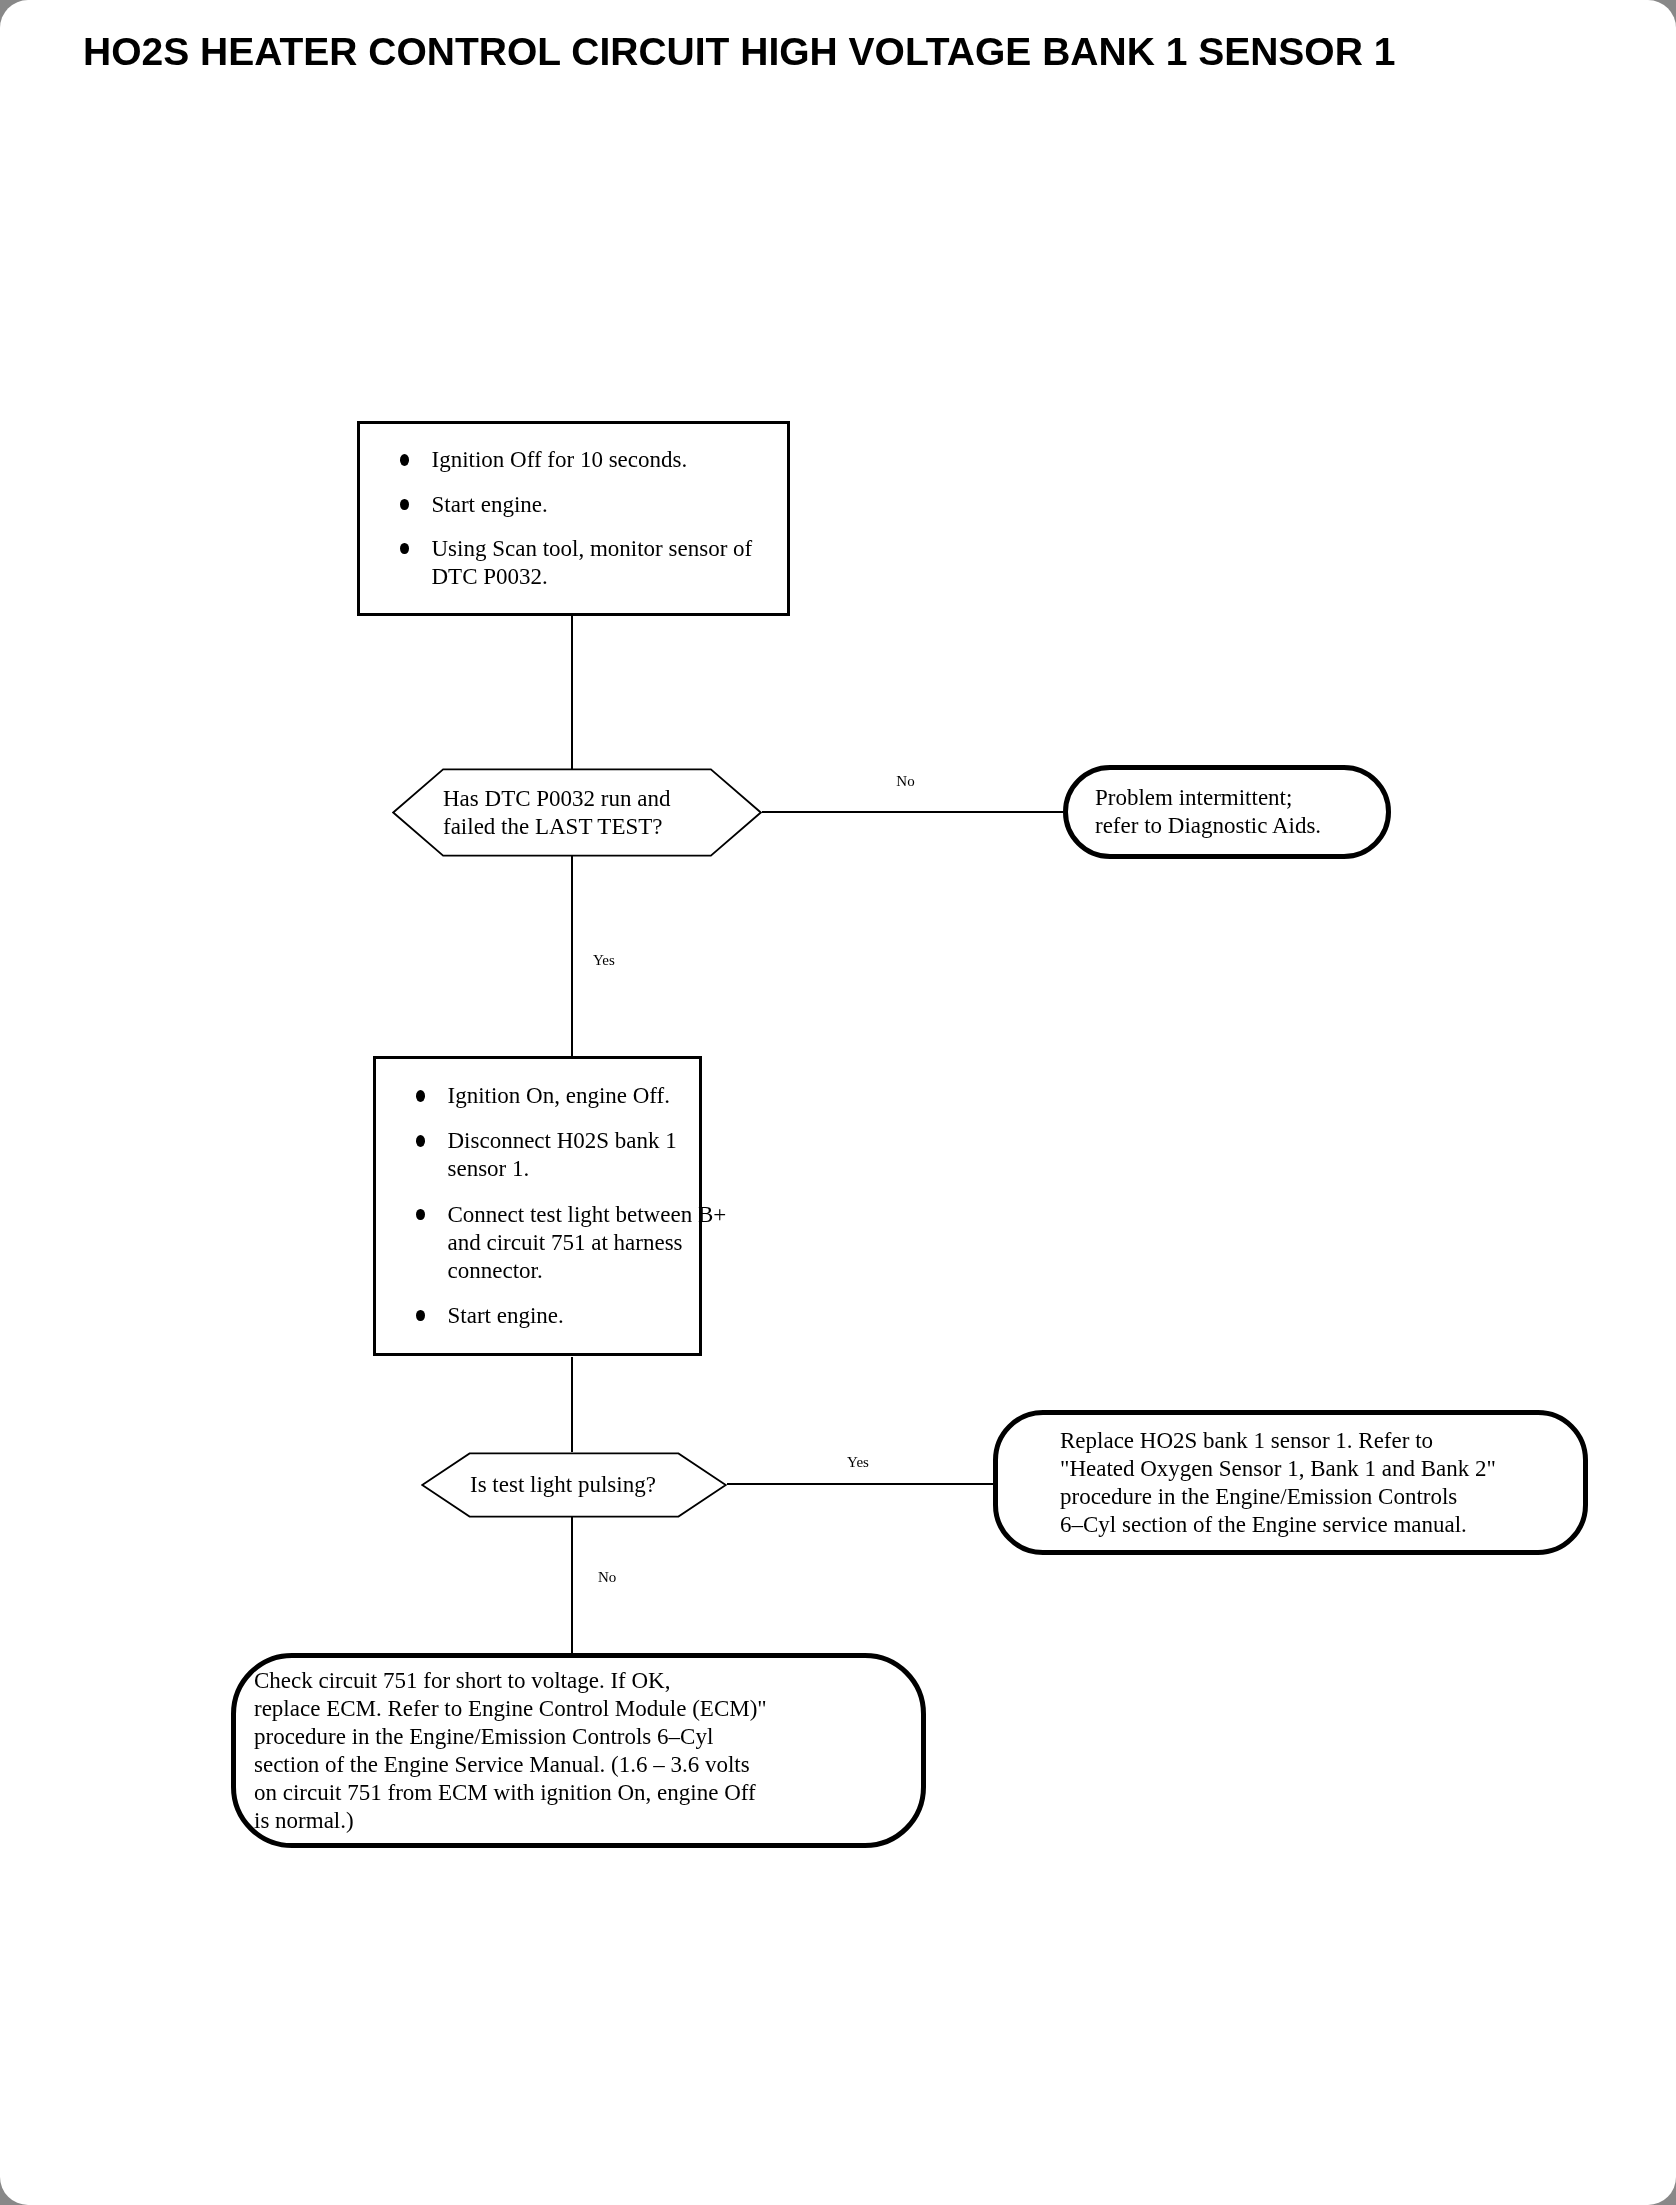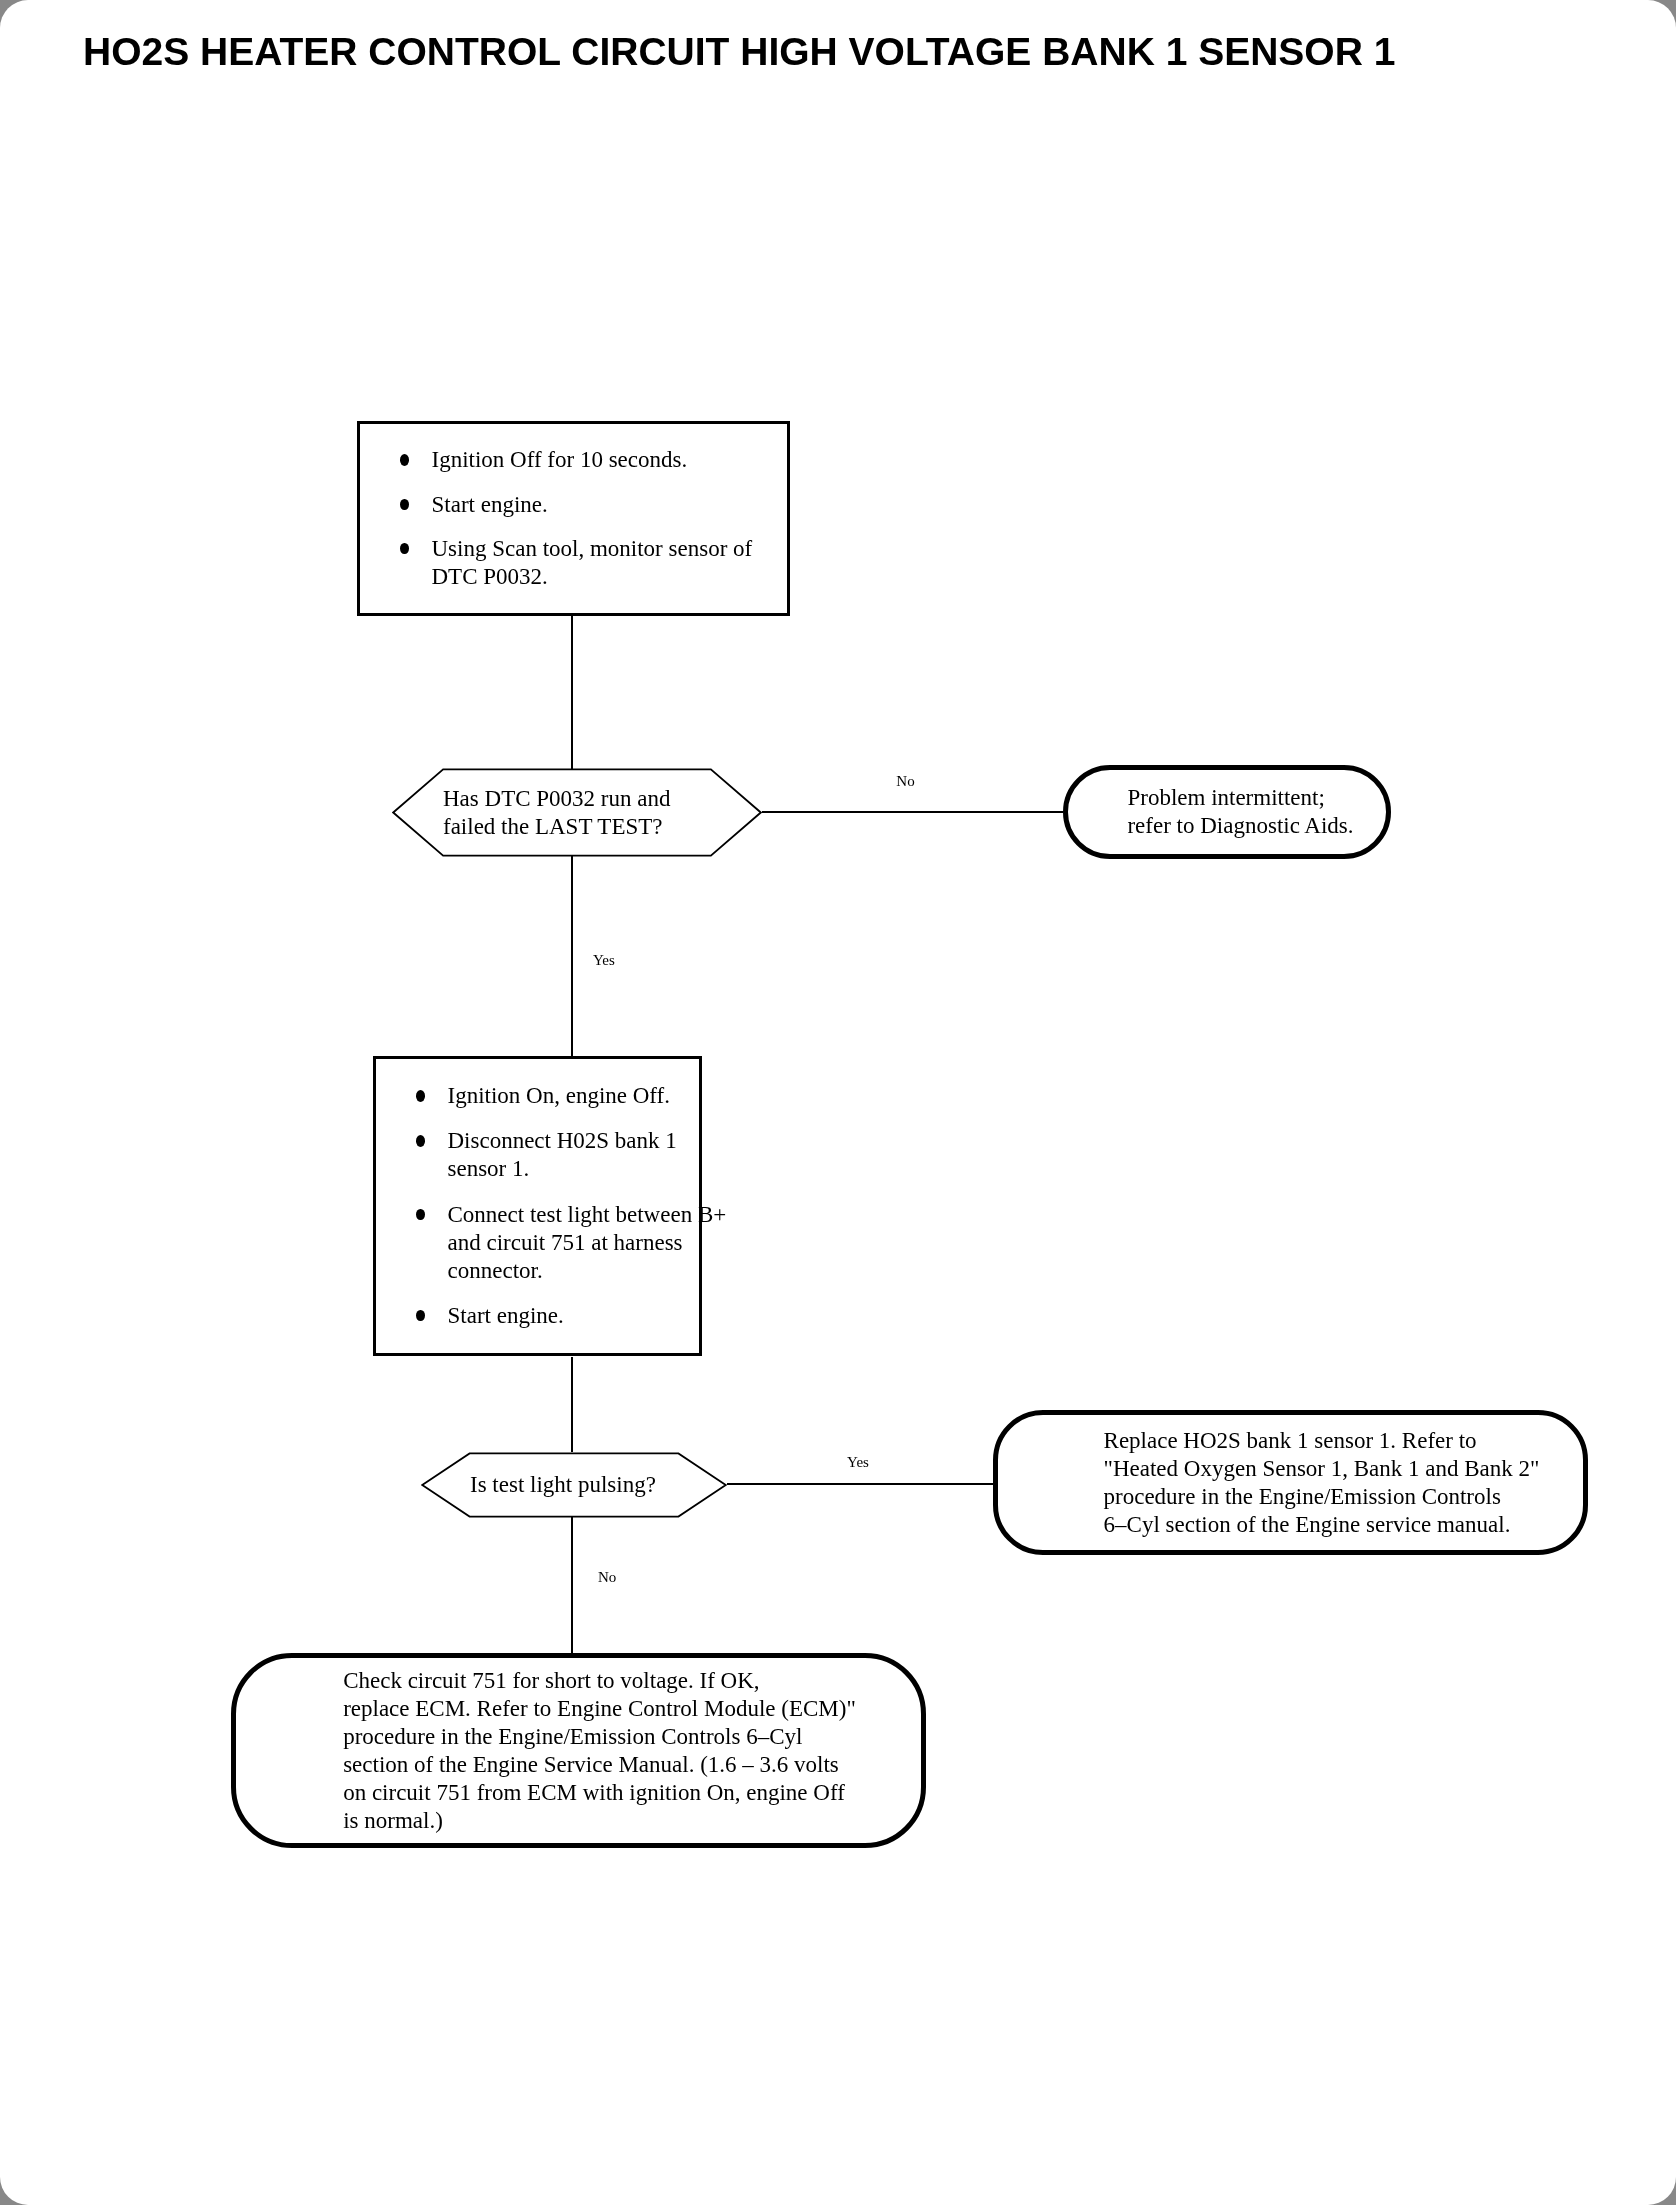--- a/index.html
+++ b/index.html
@@ -51,21 +51,20 @@
   .bullet-text{
     margin-left:22.5px;
   }
   .terminal{
     position:absolute;
     box-sizing:border-box;
     border:5.5px solid #000;
     background:#fff;
     display:flex;
     align-items:center;
-    justify-content:center;
   }
   .decision{
     position:absolute;
   }
   .decision svg{
     position:absolute;left:0;top:0;
     display:block;
   }
   .decision .decision-text{
     position:absolute;
@@ -168,21 +167,21 @@
   <div class="terminal" style="left:993px;top:1410px;width:595px;height:145px;border-radius:50px;padding-left:62px;">
     <div class="txt">Replace HO2S bank 1 sensor 1. Refer to
 "Heated Oxygen Sensor 1, Bank 1 and Bank 2"
 procedure in the Engine/Emission Controls
 6–Cyl section of the Engine service manual.</div>
   </div>
 
   <div class="connector" style="left:571px;top:1517px;width:1.8px;height:136px;"></div>
   <div class="branch-label" style="left:584px;top:1563px;width:61px;text-align:left;padding-left:14px;box-sizing:border-box;">No</div>
 
-  <div class="terminal" style="left:231px;top:1653px;width:695px;height:195px;border-radius:61px;padding-left:42px;">
+  <div class="terminal" style="left:231px;top:1653px;width:695px;height:195px;border-radius:61px;padding-left:18px;">
     <div class="txt">Check circuit 751 for short to voltage. If OK,
 replace ECM. Refer to Engine Control Module (ECM)"
 procedure in the Engine/Emission Controls 6–Cyl
 section of the Engine Service Manual. (1.6 – 3.6 volts
 on circuit 751 from ECM with ignition On, engine Off
 is normal.)</div>
   </div>
 
   <div class="corner-mark" style="left:0px;top:2200px;width:6px;height:4.9px;"></div>
 

